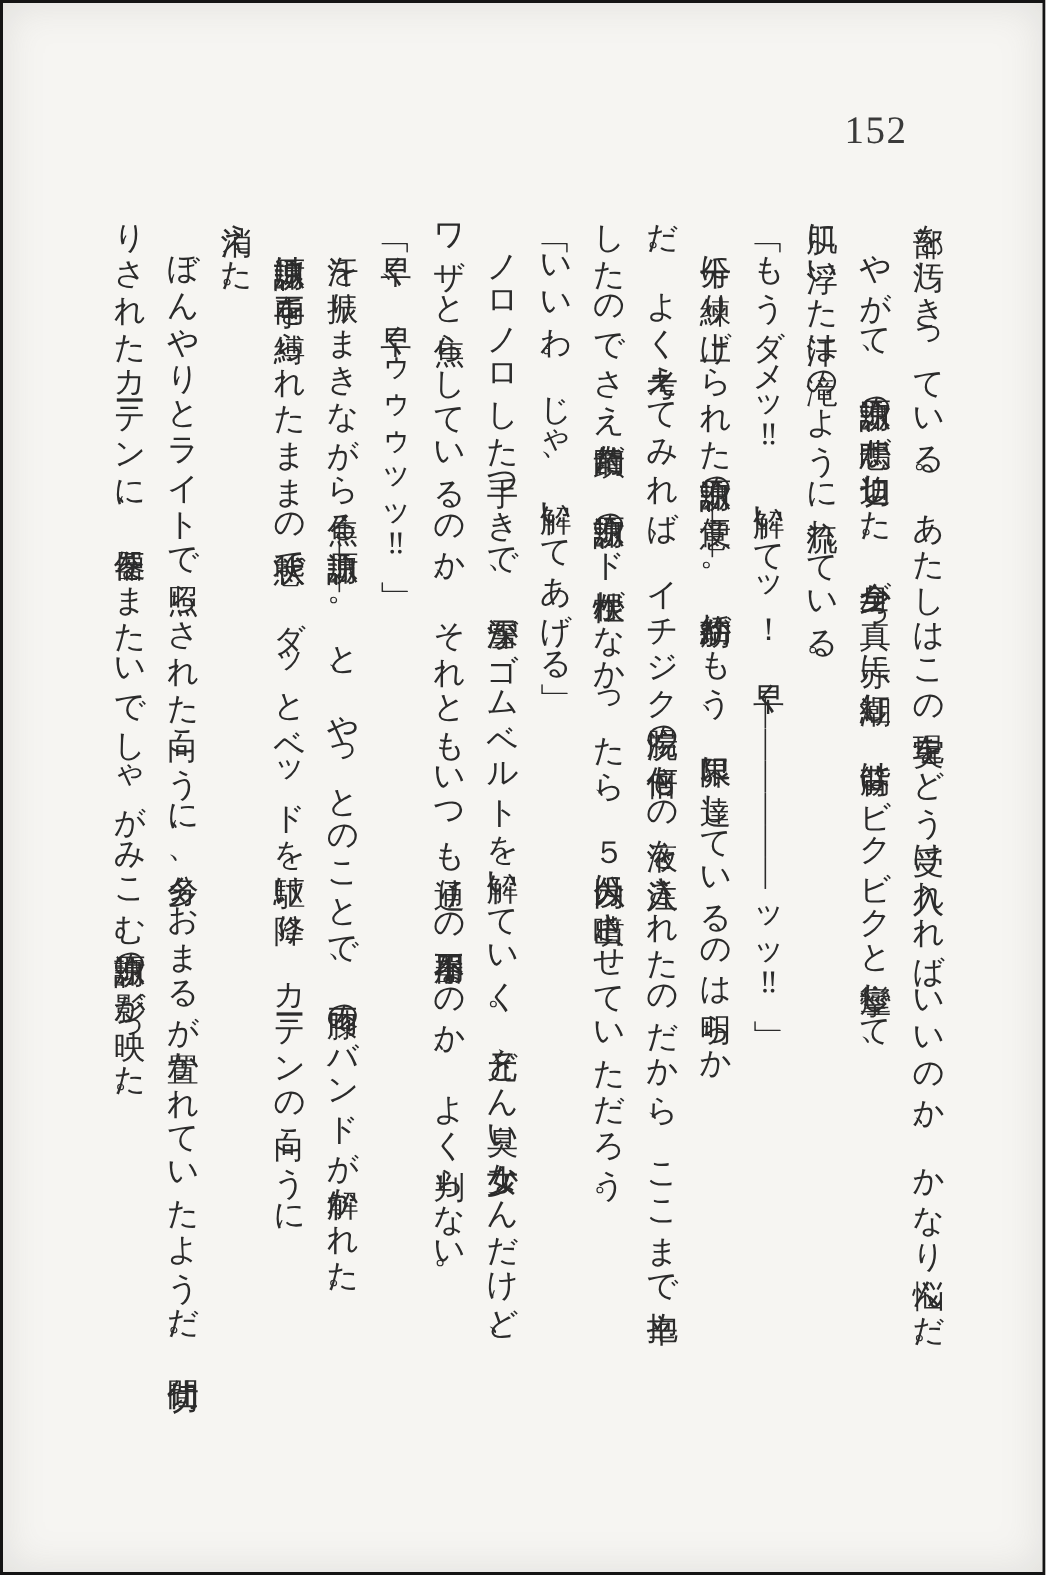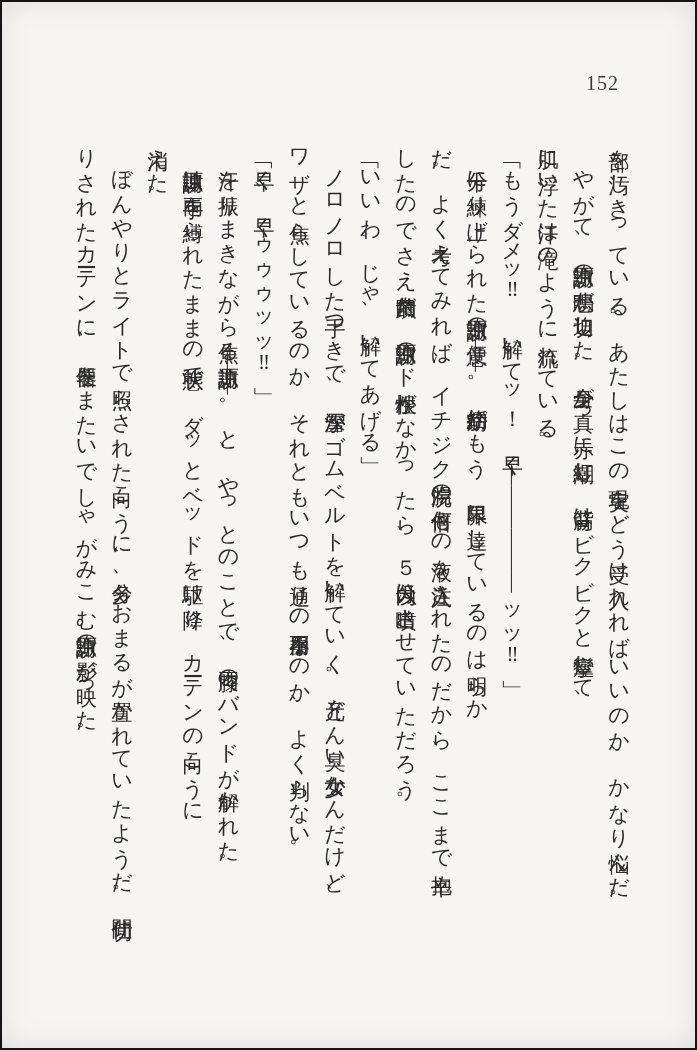--- a/index.html
+++ b/index.html
@@ -21,22 +21,22 @@
   .page::after {
     content: "";
     position: absolute;
     inset: 0;
     pointer-events: none;
     box-shadow: inset 0 0 28px rgba(120,120,115,0.18);
   }
   .page-number {
     position: absolute;
     top: 70px;
-    right: 76px;
-    font-size: 20px;
+    right: 90px;
+    font-size: 26px;
     letter-spacing: 1px;
     color: #3a3a3a;
   }
   .vertical-text {
     position: absolute;
     top: 132px;
     right: 59px;
     height: 882px;
     writing-mode: vertical-rl;
     text-orientation: mixed;

